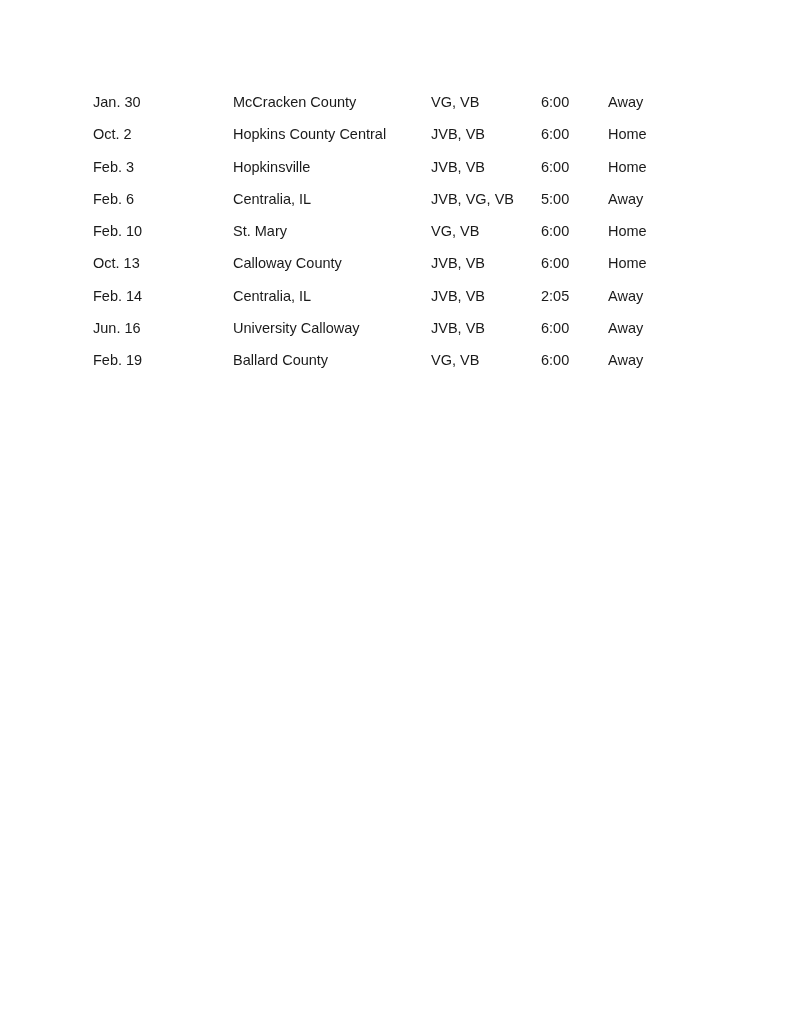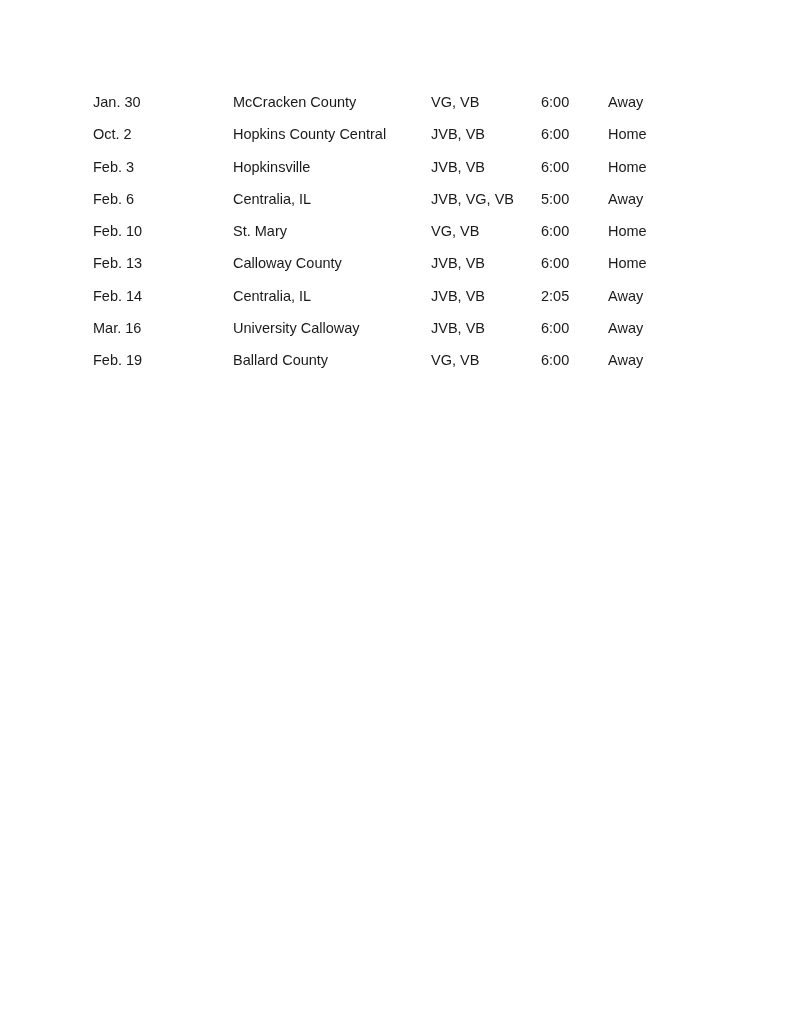--- a/index.html
+++ b/index.html
@@ -86,37 +86,37 @@
 
     <div class="row">
       <span class="cell c-date">Feb. 10</span>
       <span class="cell c-opp">St. Mary</span>
       <span class="cell c-teams">VG, VB</span>
       <span class="cell c-time">6:00</span>
       <span class="cell c-loc">Home</span>
     </div>
 
     <div class="row">
-      <span class="cell c-date">Feb. 13</span>
+      <span class="cell c-date">Oct. 13</span>
       <span class="cell c-opp">Calloway County</span>
       <span class="cell c-teams">JVB, VB</span>
       <span class="cell c-time">6:00</span>
       <span class="cell c-loc">Home</span>
     </div>
 
     <div class="row">
       <span class="cell c-date">Feb. 14</span>
       <span class="cell c-opp">Centralia, IL</span>
       <span class="cell c-teams">JVB, VB</span>
       <span class="cell c-time">2:05</span>
       <span class="cell c-loc">Away</span>
     </div>
 
     <div class="row">
-      <span class="cell c-date">Mar. 16</span>
+      <span class="cell c-date">Jun. 16</span>
       <span class="cell c-opp">University Calloway</span>
       <span class="cell c-teams">JVB, VB</span>
       <span class="cell c-time">6:00</span>
       <span class="cell c-loc">Away</span>
     </div>
 
     <div class="row">
       <span class="cell c-date">Feb. 19</span>
       <span class="cell c-opp">Ballard County</span>
       <span class="cell c-teams">VG, VB</span>

